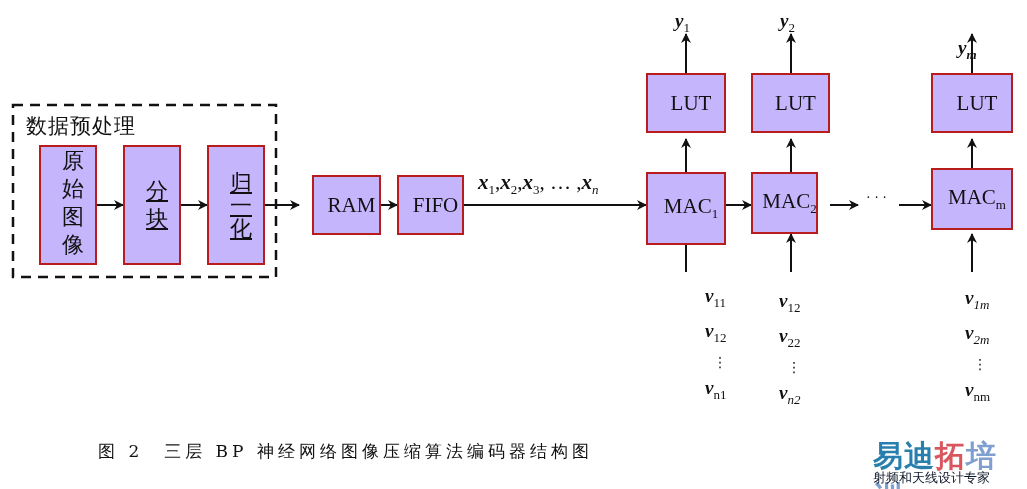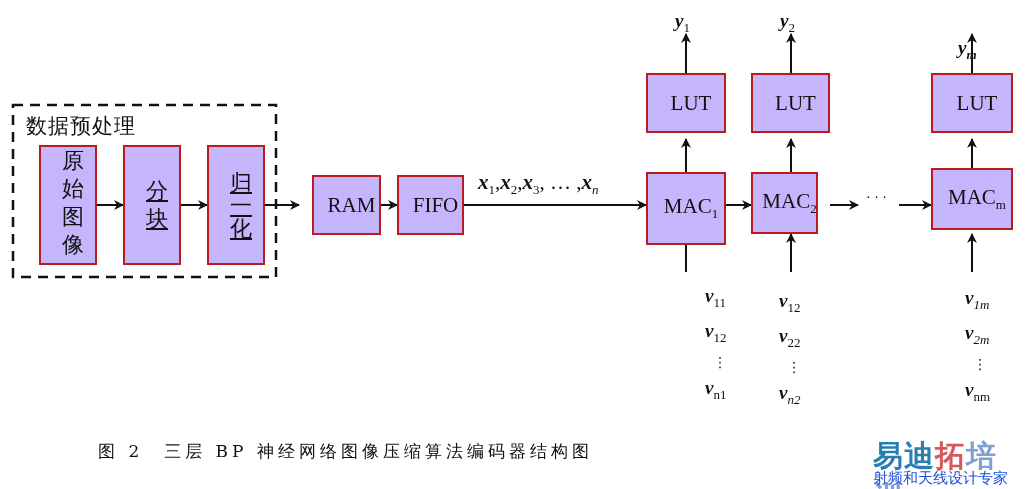--- a/index.html
+++ b/index.html
@@ -6,21 +6,21 @@
   body { width:1027px; height:489px; position:relative; overflow:hidden; font-family:"DejaVu Serif", serif; color:#111; }
   svg { position:absolute; left:0; top:0; }
   .box { position:absolute; border:2px solid #b91c1c; background:#c4b5fd; box-sizing:border-box; display:flex; align-items:center; justify-content:center;padding-left:10px; }
   .cn { font-family:"DejaVu Sans", sans-serif; font-size:22px; line-height:28px; text-align:center; }
   .en { font-family:"Liberation Serif", serif; font-size:21px; }
   .lbl { position:absolute; font-family:"Liberation Serif", serif; font-size:19px; }
   .bi { font-weight:bold; font-style:italic; }
   sub { font-size:13px; font-weight:normal; }
   .caption { position:absolute; left:98px; top:440px; font-family:"DejaVu Serif", serif; font-size:17px; letter-spacing:4px; }
   .wm1 { position:absolute; left:873px; top:436px; font-family:"DejaVu Sans", sans-serif; font-size:30px; font-weight:bold; letter-spacing:1px; }
-  .wm2 { position:absolute; left:873px; top:469px; font-family:"DejaVu Sans", sans-serif; font-size:15px; color:#1d4ed8; }
+  .wm2 { position:absolute; left:873px; top:469px; font-family:"DejaVu Sans", sans-serif; font-size:13px; color:#0f172a; }
 </style>
 </head>
 <body>
 
 <svg width="1027" height="489">
   <defs>
     <marker id="ah" markerWidth="10" markerHeight="10" refX="9" refY="5" orient="auto" markerUnits="userSpaceOnUse">
       <path d="M0,0 L10,5 L0,10 L3,5 Z" fill="#111"></path>
     </marker>
   </defs>

